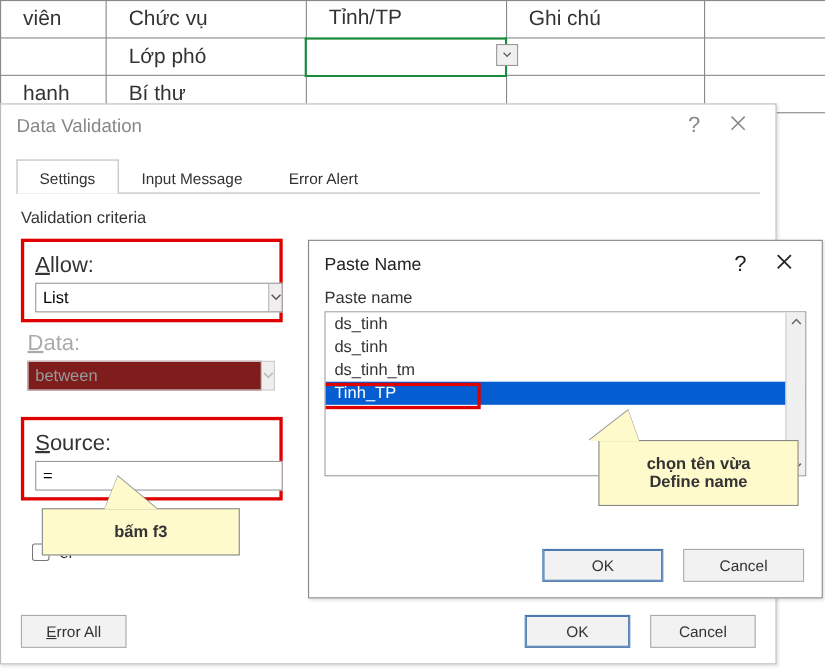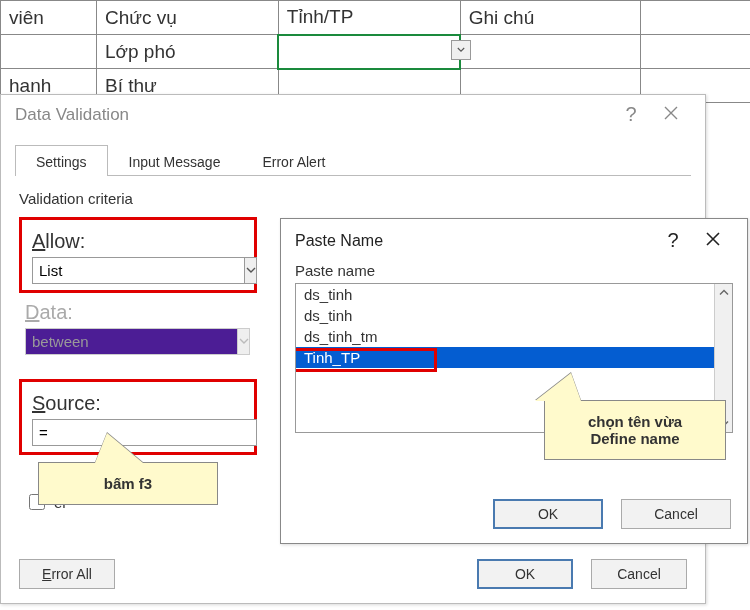--- a/index.html
+++ b/index.html
@@ -11,21 +11,21 @@
     width: 750px;
     height: 610px;
     overflow: hidden;
     position: relative;
     color: #333;
   }
   
   .grid { position: absolute; top: 0; left: 0; right: 0; border-collapse: collapse; }
   .grid th, .grid td {
     border: 1px solid #888;
-    padding: 4px 8px;
+    padding: 4px 20px;
     font-size: 19px;
     font-weight: normal;
     text-align: left;
     height: 34px;
     background: #fff;
     margin-top: 39px;
   }
   .grid th { font-weight: normal; }
   .grid .sel {
     border: 2px solid #1a8a3c;
@@ -86,21 +86,21 @@
   .fieldlbl.dis { color: #aaa; }
   .underline-first::first-letter { text-decoration: underline; }
   .combo {
     display: flex; align-items: stretch;
     width: 225px; margin: 0 6px;
   }
   .combo input {
     flex: 1; border: 1px solid #999; padding: 4px 6px; font-size: 15px; font-family: inherit;
     background: #fff;
   }
-  .combo input:disabled { background: #4c1d95; color: #999; border-color: #ccc; }
+  .combo input:disabled { background: #7f1d1d; color: #999; border-color: #ccc; }
   .combo .arrow {
     width: 26px; border: 1px solid #999; border-left: none;
     background: #efefef; display: flex; align-items: center; justify-content: center;
   }
   .combo .arrow.dis { border-color: #ccc; }
   .combo .arrow svg { width: 10px; height: 7px; }
 
   .srcbox {
     width: 225px; margin: 0 6px; border: 1px solid #999; padding: 4px 6px; font-size: 15px; font-family: inherit;
   }

